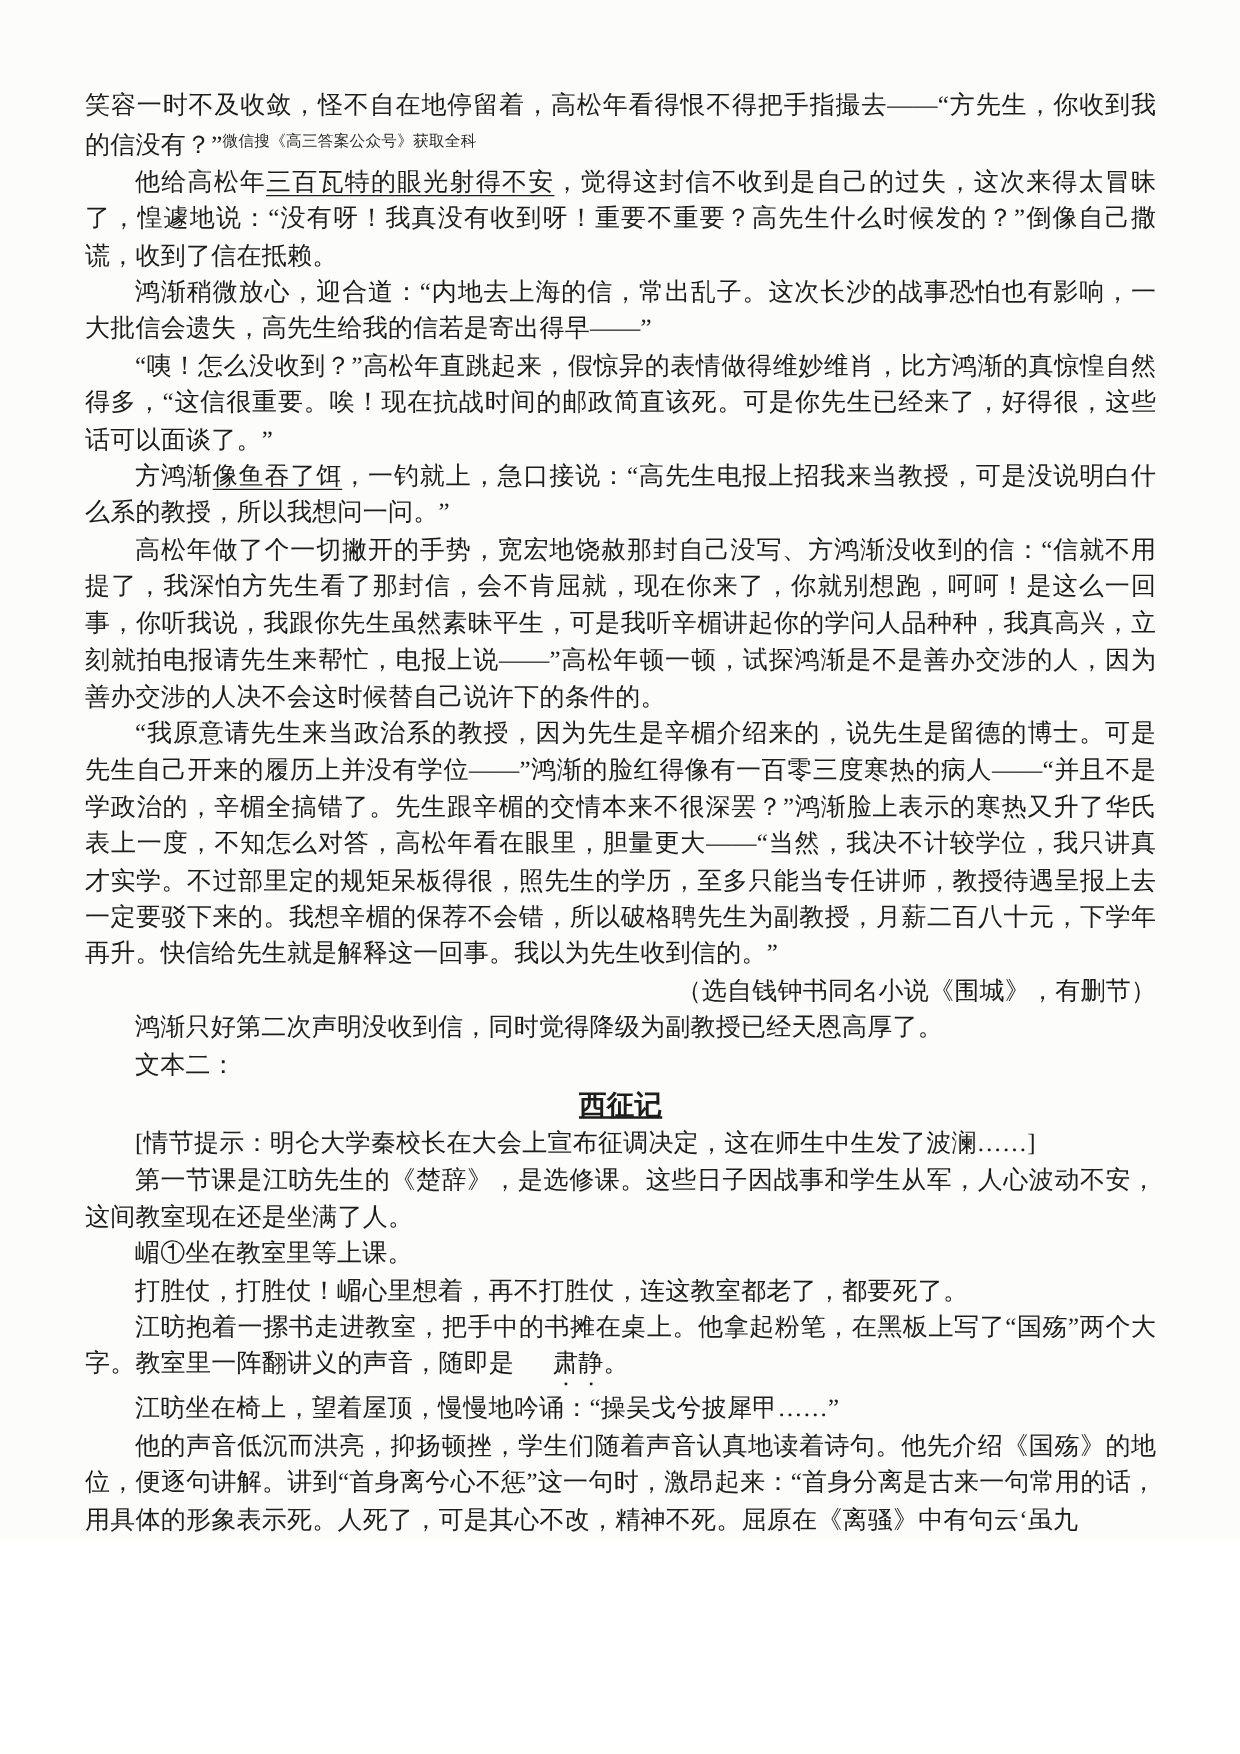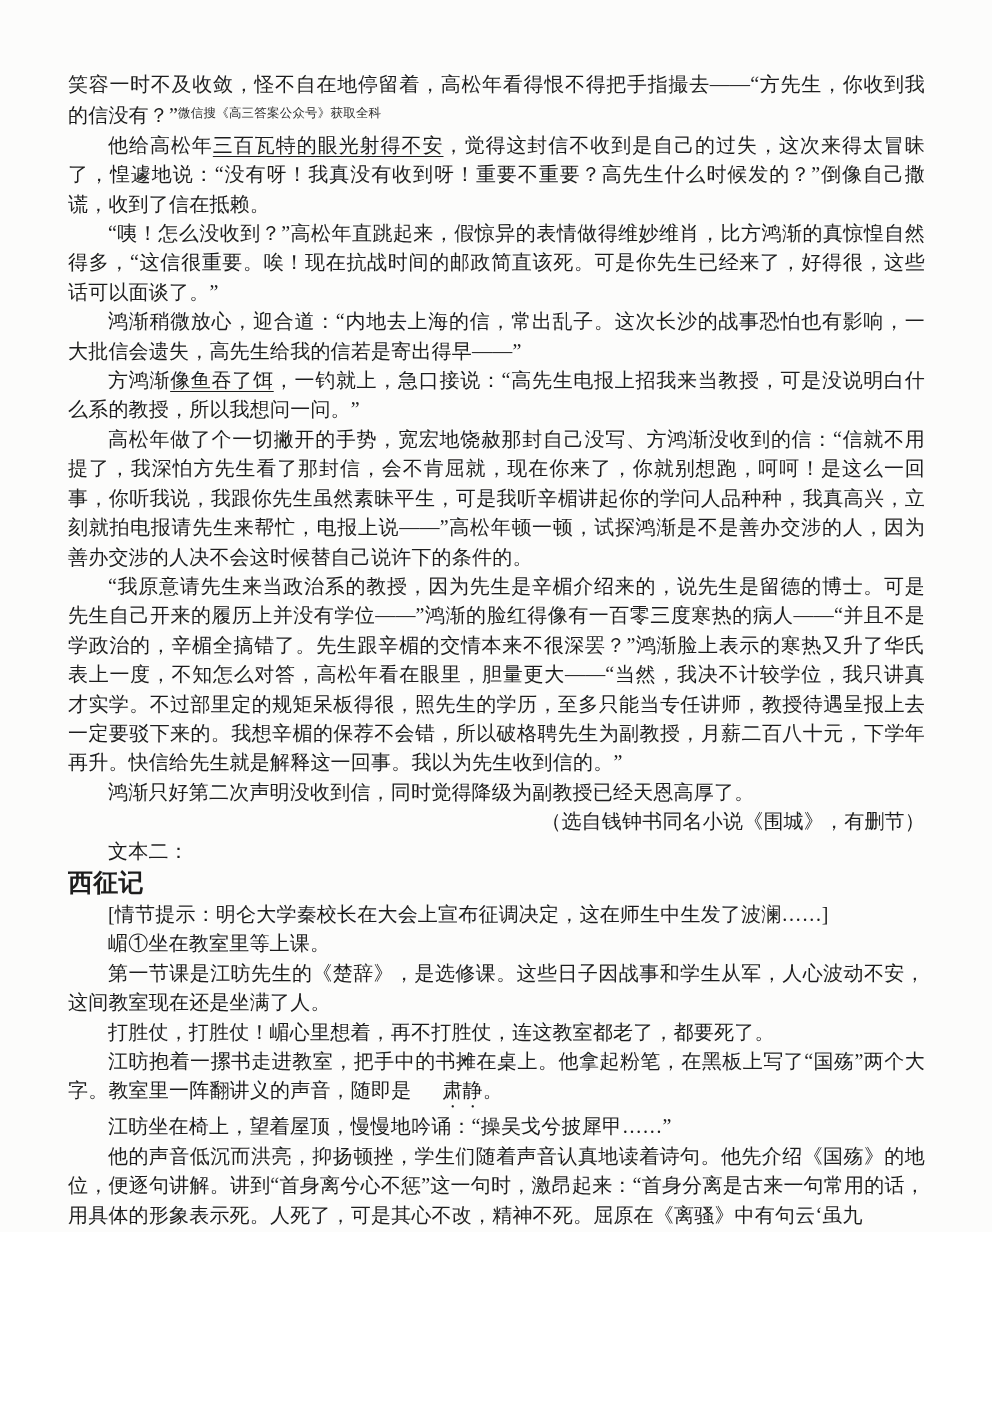--- a/index.html
+++ b/index.html
@@ -18,26 +18,27 @@
     margin: 0;
     font-size: 20px;
     line-height: 29.4px;
     text-align: justify;
     letter-spacing: 0.2px;
   }
   .indent  { text-indent: 2em; }
   .source  { text-align: right; }
   .label   { font-weight: normal; text-indent: 2em; }
   .title   {
-    text-align: left;
+    text-align: center;
     font-weight: bold;
-    font-size: 25px;
+    font-size: 22px;
     line-height: 31px;
     text-indent: 0;
     margin: 1px 0 2px 0;
+    text-decoration: underline;
   }
   .seg-plain { }
   .seg-u {
     text-decoration: underline;
     text-underline-offset: 4px;
     text-decoration-thickness: 1px;
     margin-top: 44px;
   }
   .seg-small {
     font-size: 12.5px;
@@ -58,31 +59,31 @@
     letter-spacing: 0.5px;
   }
 </style>
 </head>
 <body>
 
 <div class="page">
   <article class="text-body">
       <p class="para"><span class="seg-plain">笑容一时不及收敛，怪不自在地停留着，高松年看得恨不得把手指撮去——“方先生，你收到我的信没有？”</span><span class="seg-small">微信搜《高三答案公众号》获取全科</span></p>
       <p class="para indent"><span class="seg-plain">他给高松年</span><span class="seg-u">三百瓦特的眼光射得不安</span><span class="seg-plain">，觉得这封信不收到是自己的过失，这次来得太冒昧了，惶遽地说：“没有呀！我真没有收到呀！重要不重要？高先生什么时候发的？”倒像自己撒谎，收到了信在抵赖。</span></p>
+      <p class="para indent"><span class="seg-plain">鸿渐稍微放心，迎合道：“内地去上海的信，常出乱子。这次长沙的战事恐怕也有影响，一大批信会遗失，高先生给我的信若是寄出得早——”</span></p>
       <p class="para indent"><span class="seg-plain">“咦！怎么没收到？”高松年直跳起来，假惊异的表情做得维妙维肖，比方鸿渐的真惊惶自然得多，“这信很重要。唉！现在抗战时间的邮政简直该死。可是你先生已经来了，好得很，这些话可以面谈了。”</span></p>
-      <p class="para indent"><span class="seg-plain">鸿渐稍微放心，迎合道：“内地去上海的信，常出乱子。这次长沙的战事恐怕也有影响，一大批信会遗失，高先生给我的信若是寄出得早——”</span></p>
       <p class="para indent"><span class="seg-plain">方鸿渐</span><span class="seg-u">像鱼吞了饵</span><span class="seg-plain">，一钓就上，急口接说：“高先生电报上招我来当教授，可是没说明白什么系的教授，所以我想问一问。”</span></p>
       <p class="para indent"><span class="seg-plain">高松年做了个一切撇开的手势，宽宏地饶赦那封自己没写、方鸿渐没收到的信：“信就不用提了，我深怕方先生看了那封信，会不肯屈就，现在你来了，你就别想跑，呵呵！是这么一回事，你听我说，我跟你先生虽然素昧平生，可是我听辛楣讲起你的学问人品种种，我真高兴，立刻就拍电报请先生来帮忙，电报上说——”高松年顿一顿，试探鸿渐是不是善办交涉的人，因为善办交涉的人决不会这时候替自己说许下的条件的。</span></p>
       <p class="para indent"><span class="seg-plain">“我原意请先生来当政治系的教授，因为先生是辛楣介绍来的，说先生是留德的博士。可是先生自己开来的履历上并没有学位——”鸿渐的脸红得像有一百零三度寒热的病人——“并且不是学政治的，辛楣全搞错了。先生跟辛楣的交情本来不很深罢？”鸿渐脸上表示的寒热又升了华氏表上一度，不知怎么对答，高松年看在眼里，胆量更大——“当然，我决不计较学位，我只讲真才实学。不过部里定的规矩呆板得很，照先生的学历，至多只能当专任讲师，教授待遇呈报上去一定要驳下来的。我想辛楣的保荐不会错，所以破格聘先生为副教授，月薪二百八十元，下学年再升。快信给先生就是解释这一回事。我以为先生收到信的。”</span></p>
+      <p class="para source"><span class="seg-plain">（选自钱钟书同名小说《围城》，有删节）</span></p>
       <p class="para indent"><span class="seg-plain">鸿渐只好第二次声明没收到信，同时觉得降级为副教授已经天恩高厚了。</span></p>
-      <p class="para source"><span class="seg-plain">（选自钱钟书同名小说《围城》，有删节）</span></p>
       <p class="para label"><span class="seg-plain">文本二：</span></p>
       <p class="para title"><span class="seg-plain">西征记</span></p>
       <p class="para indent"><span class="seg-plain">[情节提示：明仑大学秦校长在大会上宣布征调决定，这在师生中生发了波澜……]</span></p>
+      <p class="para indent"><span class="seg-plain">第一节课是江昉先生的《楚辞》，是选修课。这些日子因战事和学生从军，人心波动不安，这间教室现在还是坐满了人。</span></p>
       <p class="para indent"><span class="seg-plain">嵋①坐在教室里等上课。</span></p>
-      <p class="para indent"><span class="seg-plain">第一节课是江昉先生的《楚辞》，是选修课。这些日子因战事和学生从军，人心波动不安，这间教室现在还是坐满了人。</span></p>
       <p class="para indent"><span class="seg-plain">打胜仗，打胜仗！嵋心里想着，再不打胜仗，连这教室都老了，都要死了。</span></p>
       <p class="para indent"><span class="seg-plain">江昉抱着一摞书走进教室，把手中的书摊在桌上。他拿起粉笔，在黑板上写了“国殇”两个大字。教室里一阵翻讲义的声音，随即是</span><span class="seg-dots">肃静</span><span class="seg-plain">。</span></p>
       <p class="para indent"><span class="seg-plain">江昉坐在椅上，望着屋顶，慢慢地吟诵：“操吴戈兮披犀甲……”</span></p>
       <p class="para indent"><span class="seg-plain">他的声音低沉而洪亮，抑扬顿挫，学生们随着声音认真地读着诗句。他先介绍《国殇》的地位，便逐句讲解。讲到“首身离兮心不惩”这一句时，激昂起来：“首身分离是古来一句常用的话，用具体的形象表示死。人死了，可是其心不改，精神不死。屈原在《离骚》中有句云‘虽九</span></p>
     </article>
   <div class="para footer">2025-2026 学年度高三(上)语文期末试卷第 4 页(共 8 页)</div>
 </div>
 
 </body></html>

